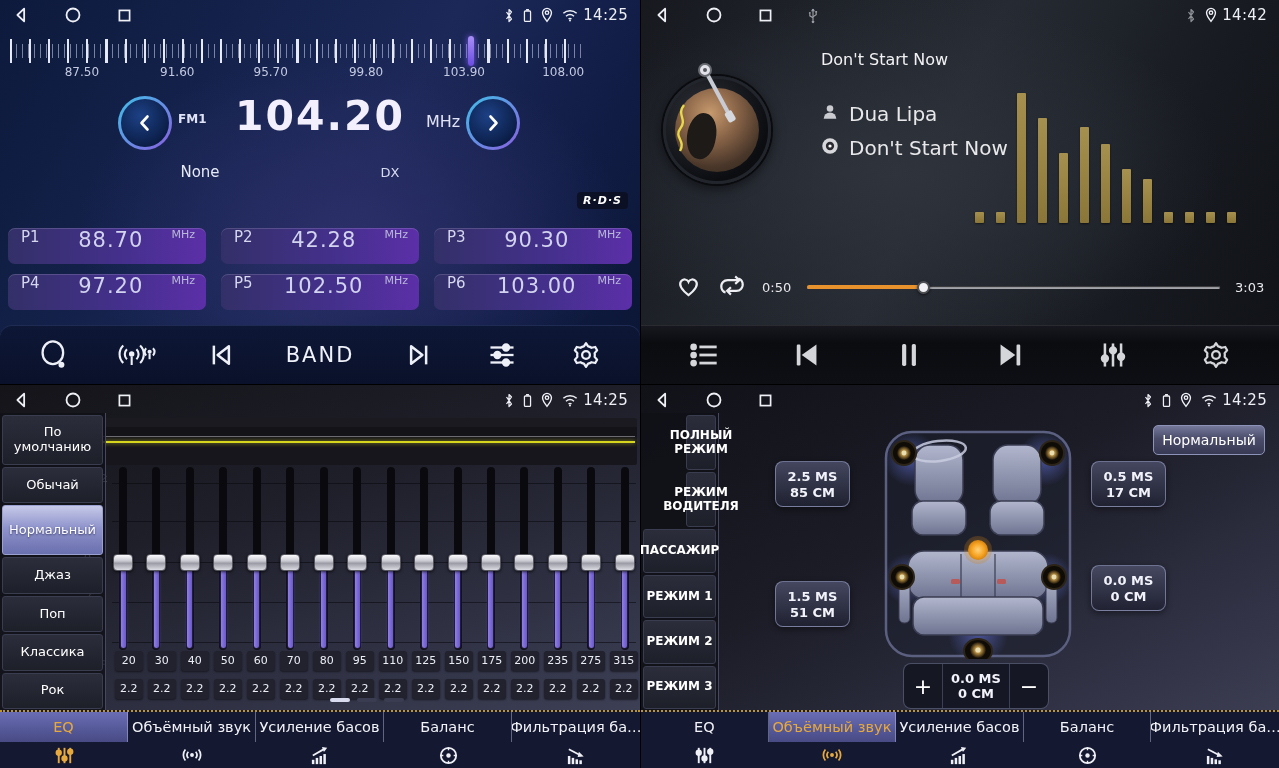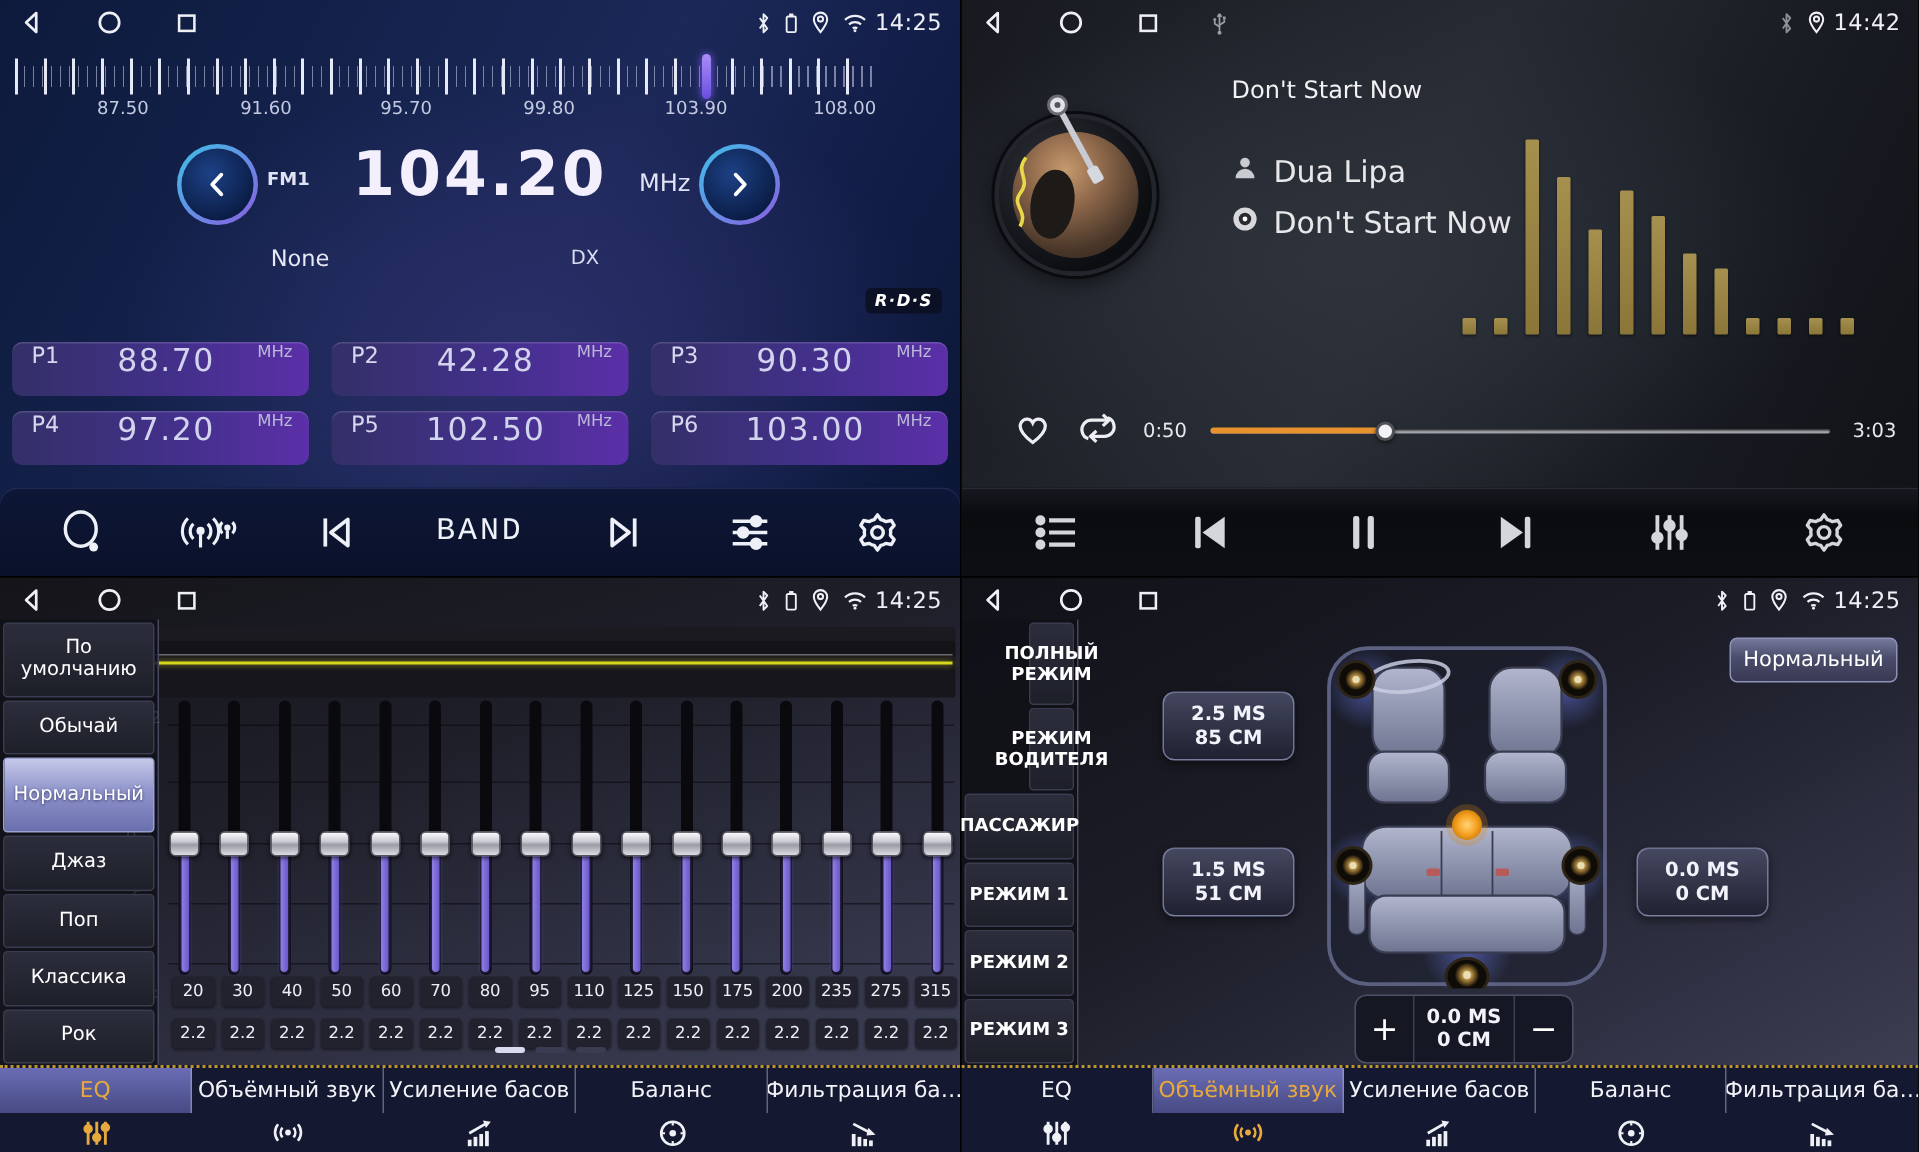--- a/index.html
+++ b/index.html
@@ -56,21 +56,21 @@
      box-shadow:inset 0 1px 0 rgba(255,255,255,.15);}
   .preset .pid{font-size:15px;color:#d6d6ee;padding-left:13px;width:42px;}
   .preset .pfreq{flex:1;text-align:center;font-size:21px;color:#d2d3ee;letter-spacing:1px;}
   .preset .punit{font-size:11px;color:#b9b9d8;padding-right:11px;}
   .toolbar{position:absolute;left:0;right:0;bottom:0;height:59px;display:flex;align-items:center;
      justify-content:space-around;padding:0 12px;}
   #q-radio .toolbar{background:linear-gradient(180deg,#0d1736,#0a112a);border-radius:12px 12px 0 0;
      box-shadow:inset 0 1px 0 rgba(120,140,220,.18);color:#eef0f8;}
   #q-player .toolbar{background:linear-gradient(180deg,#181920,#0b0c10 30%,#0e0f14);color:#d4d6da;
      box-shadow:inset 0 1px 0 rgba(255,255,255,.08);}
-  .toolbar .tbtn{display:flex;align-items:center;justify-content:center;cursor:pointer;min-width:40px;font-family:Liberation Mono, monospace;}
+  .toolbar .tbtn{display:flex;align-items:center;justify-content:center;cursor:pointer;min-width:40px;}
   .band-btn{font-size:21px;letter-spacing:2px;color:#f0f2fa;}
 
   
   .album{position:absolute;left:22px;top:76px;width:108px;height:108px;border-radius:50%;
      background:radial-gradient(circle at 35% 35%,#2e3138,#0b0d11 72%);
      border:3px solid #22252b;box-shadow:0 0 0 2px #0a0b0e,0 4px 14px rgba(0,0,0,.6);}
   .album .photo{position:absolute;inset:9px;border-radius:50%;overflow:hidden;
      background:radial-gradient(circle at 42% 30%,#c79a6e 0%,#8a6548 35%,#4a372a 70%,#2a2019 100%);}
   .album .photo:after{content:"";position:absolute;left:14%;top:30%;width:34%;height:55%;
      border-radius:48% 52% 45% 55%;background:#1d1a18;transform:rotate(12deg);}
@@ -135,21 +135,21 @@
   
   .fld-side{position:absolute;left:0;top:28px;width:78px;height:298px;display:flex;flex-direction:column;
      background:rgba(16,16,24,.85);border-right:1px solid #454860;padding:1px;z-index:6;}
   .fld-side .item{flex:1;margin:1px 1px;border:1px solid #3a3c50;border-radius:3px;display:flex;
      align-items:center;justify-content:center;text-align:center;font-size:12px;font-weight:bold;color:#fff;
      line-height:1.15;background:linear-gradient(180deg,#2b2d3b,#1d1f29);cursor:pointer;padding:1px 2px;}
   .fld-side .item.two{flex:1.3;margin-left:44px;}
   .normal-btn{position:absolute;right:14px;top:40px;width:112px;height:30px;border-radius:5px;
      background:linear-gradient(180deg,#75789a 0%,#4a4c6a 45%,#383a54 100%);border:1px solid #8d92b8;
      display:flex;align-items:center;justify-content:center;font-size:14px;color:#fff;cursor:pointer;}
-  .delay-badge{position:absolute;width:88px;height:46px;border-radius:8px;display:flex;flex-direction:column;
+  .delay-badge{position:absolute;width:75px;height:46px;border-radius:8px;display:flex;flex-direction:column;
      align-items:center;justify-content:center;gap:1px;font-size:13px;font-weight:bold;color:#f2f3fa;
      background:linear-gradient(180deg,rgba(72,75,100,.92),rgba(32,34,50,.92));
      border:1px solid rgba(150,156,195,.65);box-shadow:0 2px 6px rgba(0,0,0,.45);}
   .car{position:absolute;left:242px;top:44px;width:190px;height:230px;z-index:2;}
   .stepper{position:absolute;left:262px;top:278px;width:146px;height:46px;border-radius:8px;display:flex;
      background:rgba(20,22,34,.92);border:1px solid rgba(130,135,170,.5);z-index:4;}
   .stepper .sbtn{width:38px;display:flex;align-items:center;justify-content:center;font-size:22px;color:#fff;cursor:pointer;}
   .stepper .mid{flex:1;display:flex;flex-direction:column;align-items:center;justify-content:center;
      font-size:13px;font-weight:bold;color:#f2f3fa;border-left:1px solid #3c3f55;border-right:1px solid #3c3f55;}
 </style>
@@ -813,21 +813,25 @@
         <div class="item">РЕЖИМ 1</div>
         <div class="item">РЕЖИМ 2</div>
         <div class="item">РЕЖИМ 3</div>
       </div>
     <div class="normal-btn">Нормальный</div>
 
     <div class="delay-badge" style="left:134px;top:76px">
       <span>2.5 MS</span>
       <span>85 CM</span>
     </div>
-    <div class="delay-badge" style="left:134px;top:180px">
+    <div class="delay-badge" style="left:450px;top:76px">
+      <span>0.5 MS</span>
+      <span>17 CM</span>
+    </div>
+    <div class="delay-badge" style="left:134px;top:196px">
       <span>1.5 MS</span>
       <span>51 CM</span>
     </div>
     <div class="delay-badge" style="left:450px;top:180px">
       <span>0.0 MS</span>
       <span>0 CM</span>
     </div>
 
     <svg class="car" viewBox="0 0 190 230">
       <defs>

